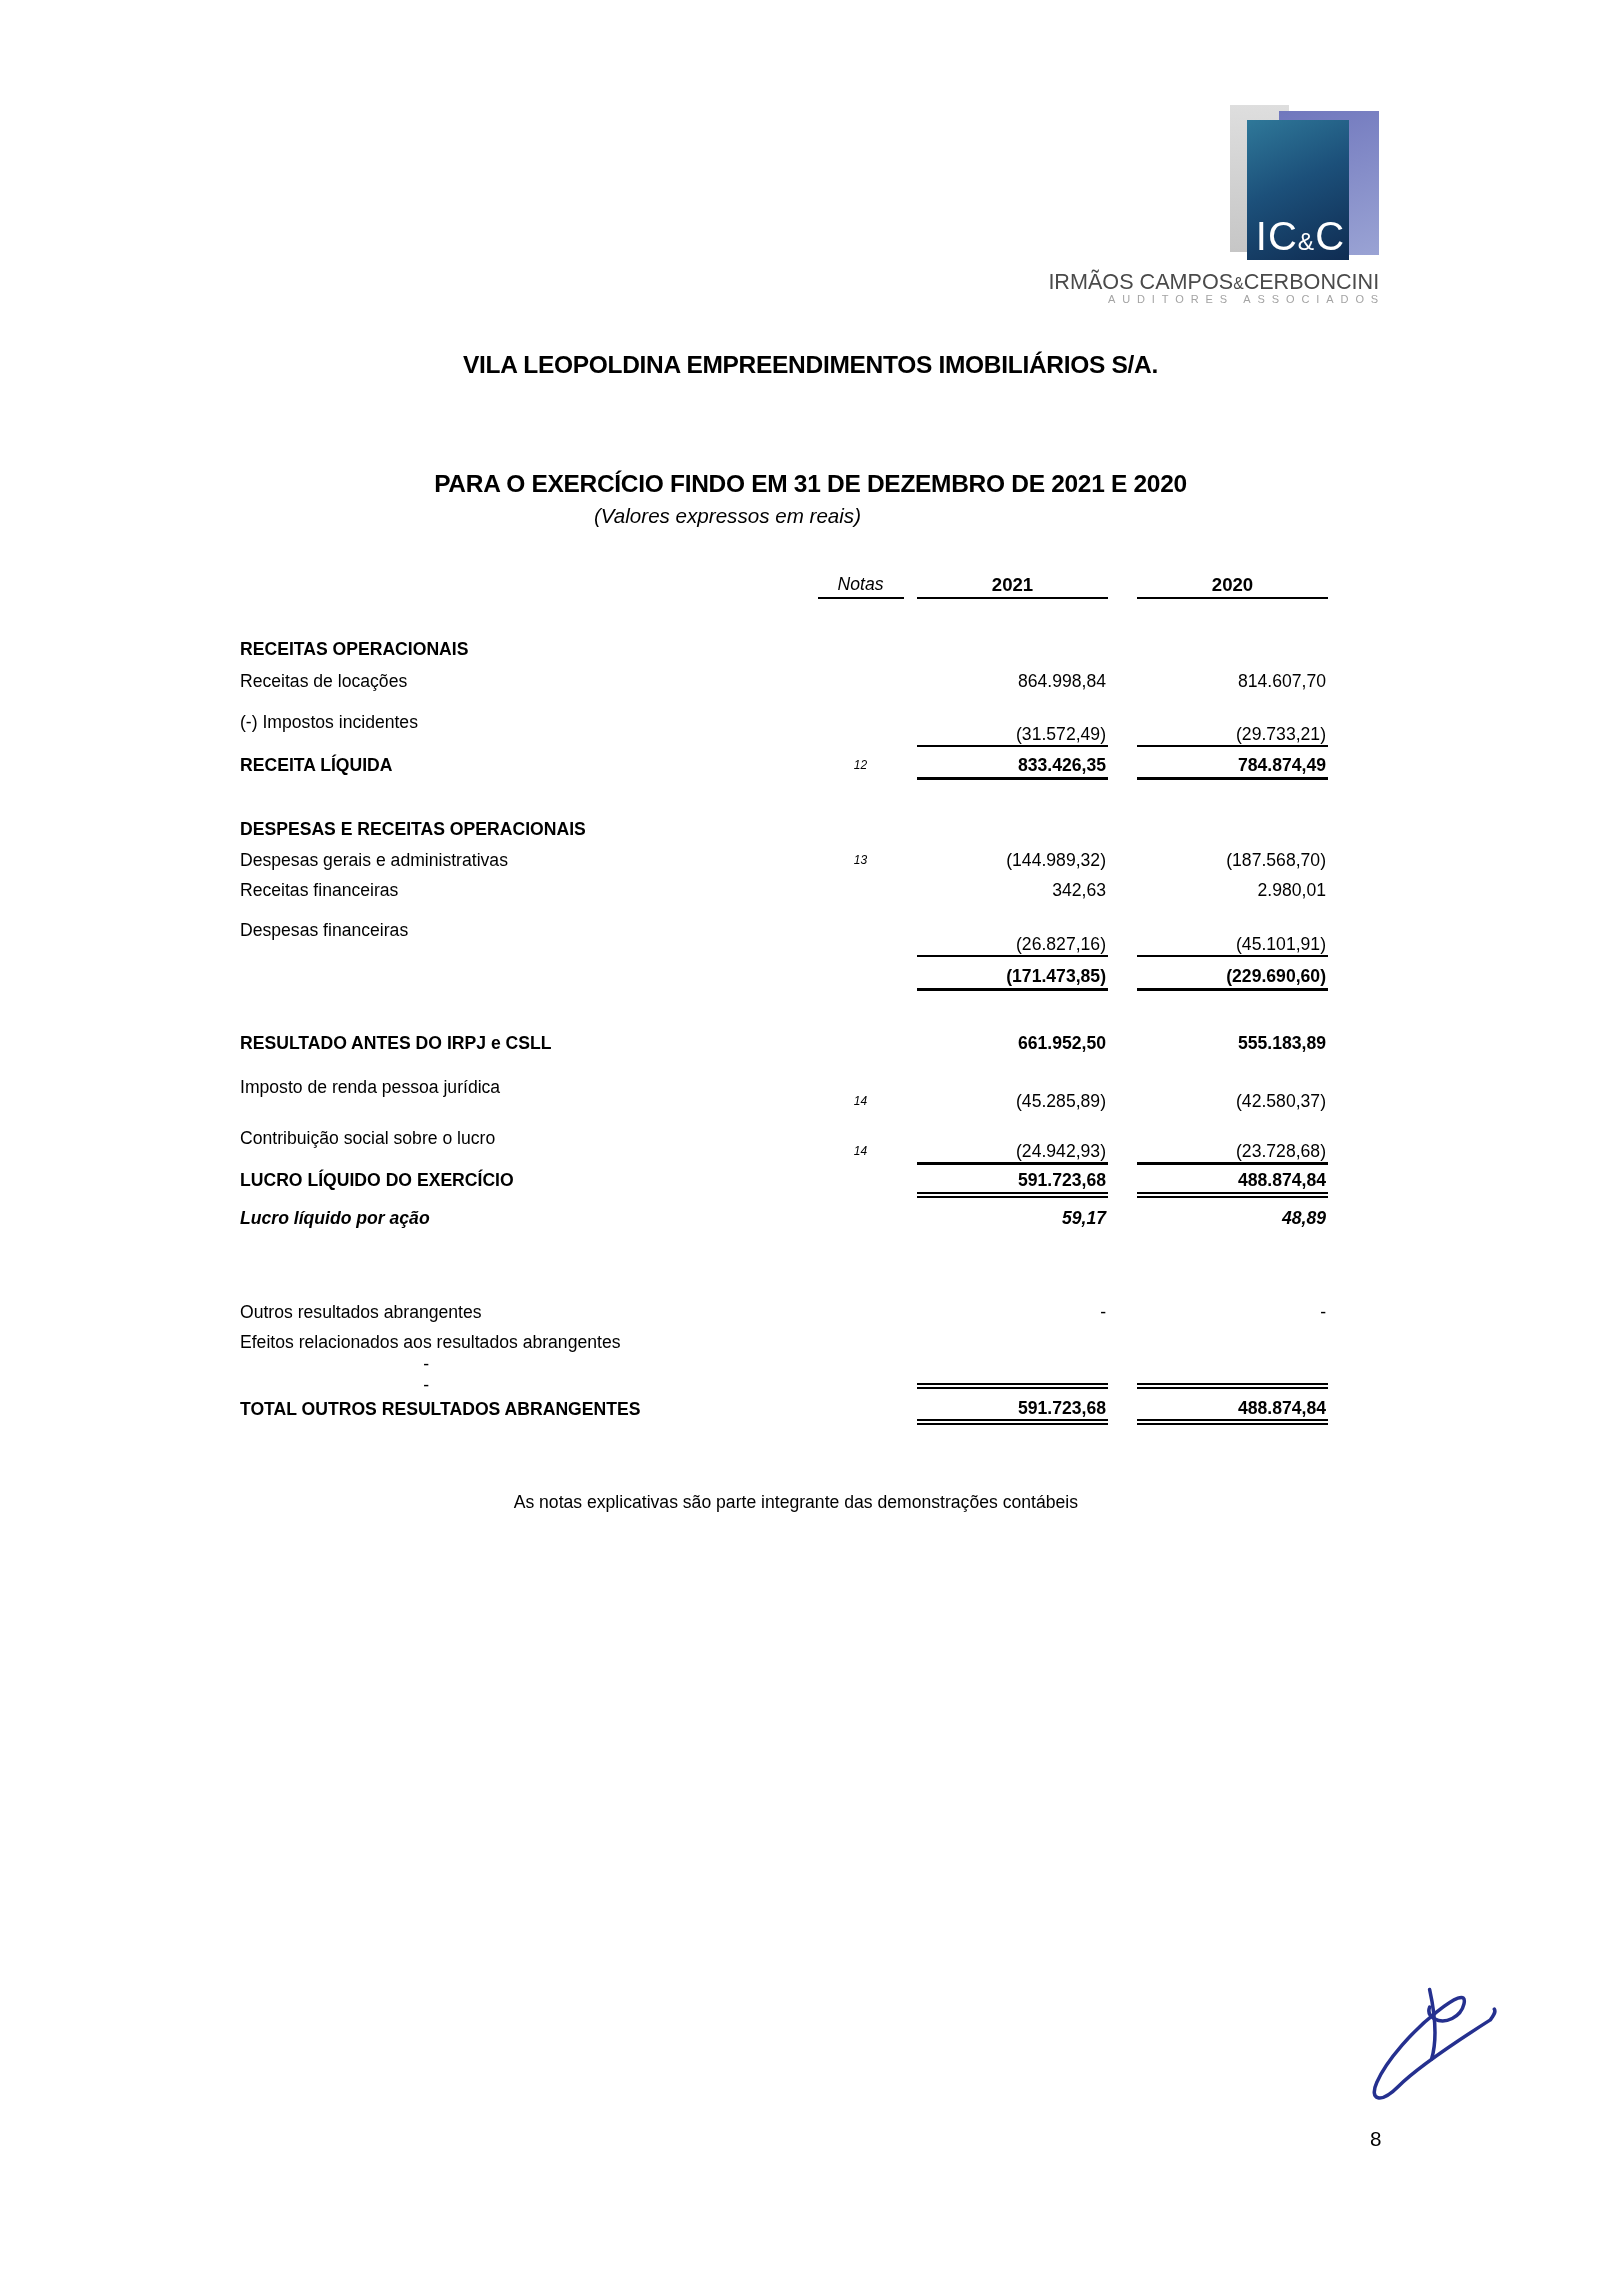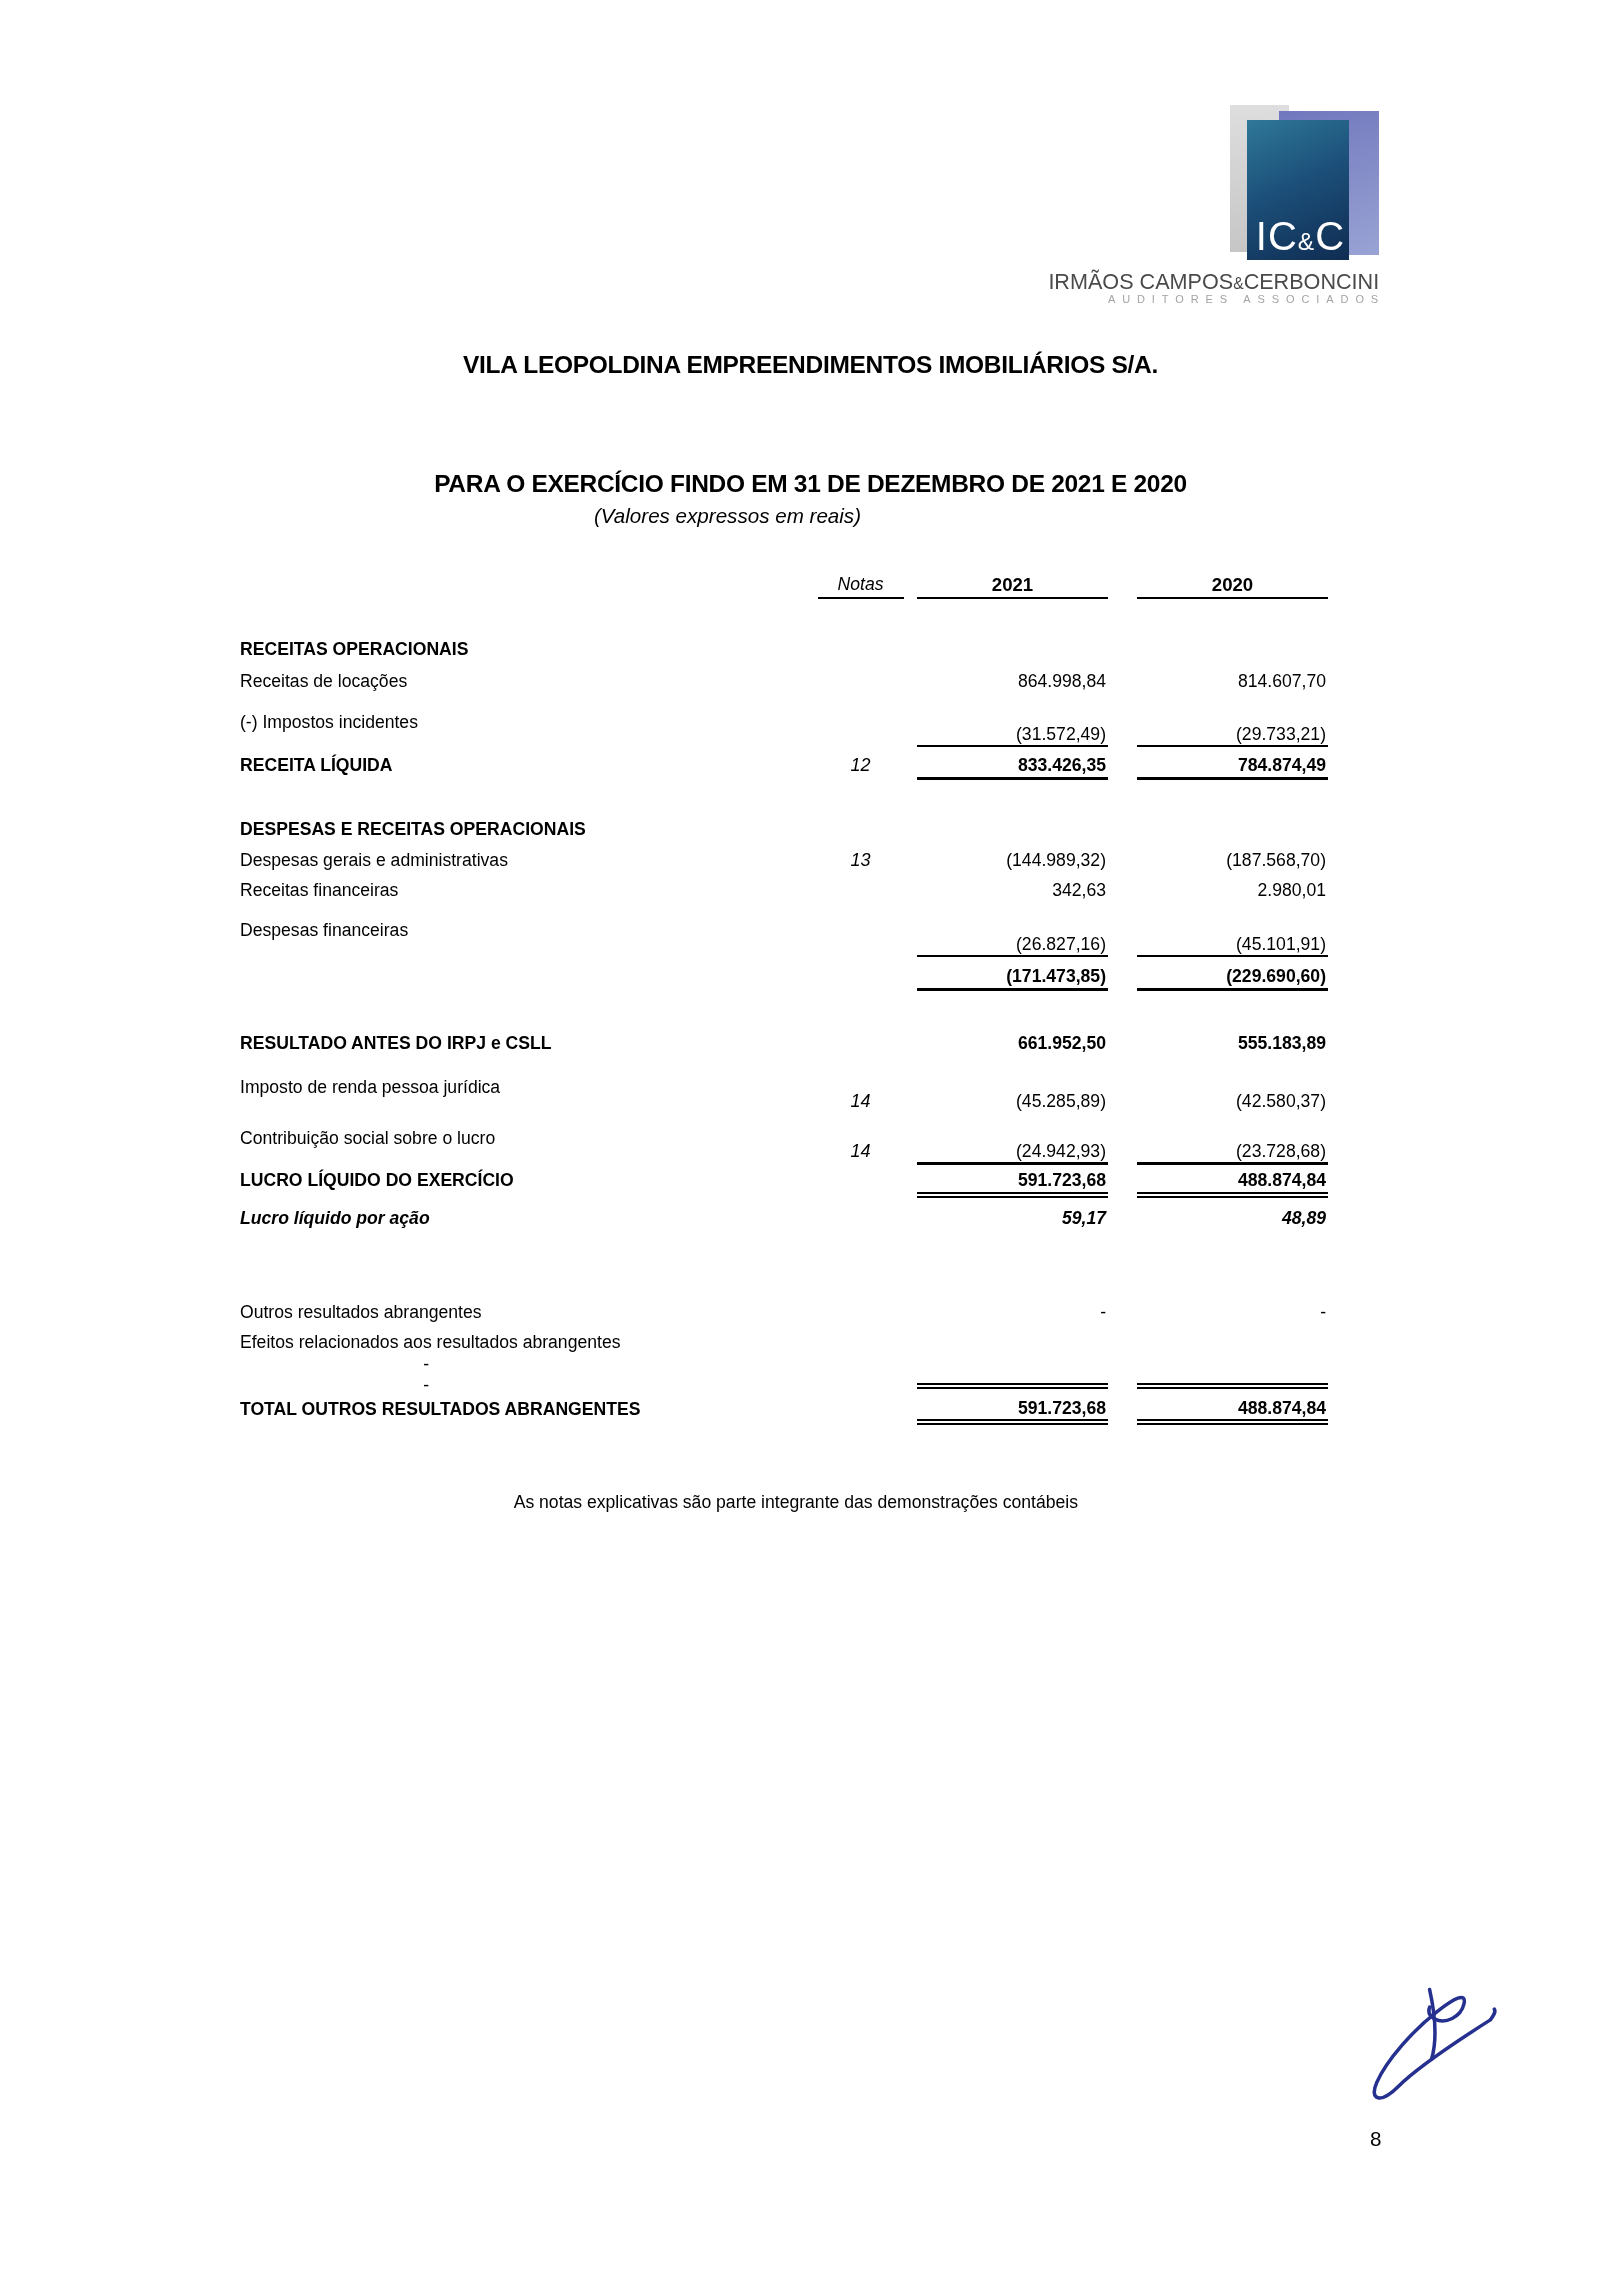--- a/index.html
+++ b/index.html
@@ -26,21 +26,21 @@
   
   .title{position:absolute;left:0;width:1621px;text-align:center;font-weight:bold;font-size:24.5px;letter-spacing:-0.3px;line-height:1;}
   .t1{top:353px;}
   .t2{top:412px;}
   .t3{top:472px;}
   .t4{top:506px;font-weight:normal;font-style:italic;font-size:20.6px;letter-spacing:0;transform:translateX(-83px);}
   
   .fin-table{position:absolute;left:240px;top:567px;width:1088px;height:882px;font-size:17.6px;}
   .row{position:absolute;left:0;width:1088px;display:flex;align-items:flex-start;}
   .c-label{width:564px;line-height:21.6px;}
-  .c-note{width:113px;text-align:center;font-style:italic;font-size:18px;line-height:21.6px;}
+  .c-note{width:113px;text-align:center;font-style:italic;font-size:12px;line-height:21.6px;}
   .c-val{width:191px;text-align:right;line-height:21.6px;padding-right:2px;box-sizing:border-box;}
   .c-gap{width:29px;}
   .bold{font-weight:bold;}
   .bold-italic{font-weight:bold;font-style:italic;}
   .rule-thin{border-bottom:2px solid #000;}
   .rule-thick{border-bottom:3.9px solid #000;}
   .rule-double{border-bottom:6.9px double #000;}
   .rule-double-both{border-top:6.9px double #000;border-bottom:6.9px double #000;padding-top:8.8px;}
   
   .hdr-note{width:113px;display:flex;justify-content:center;}

